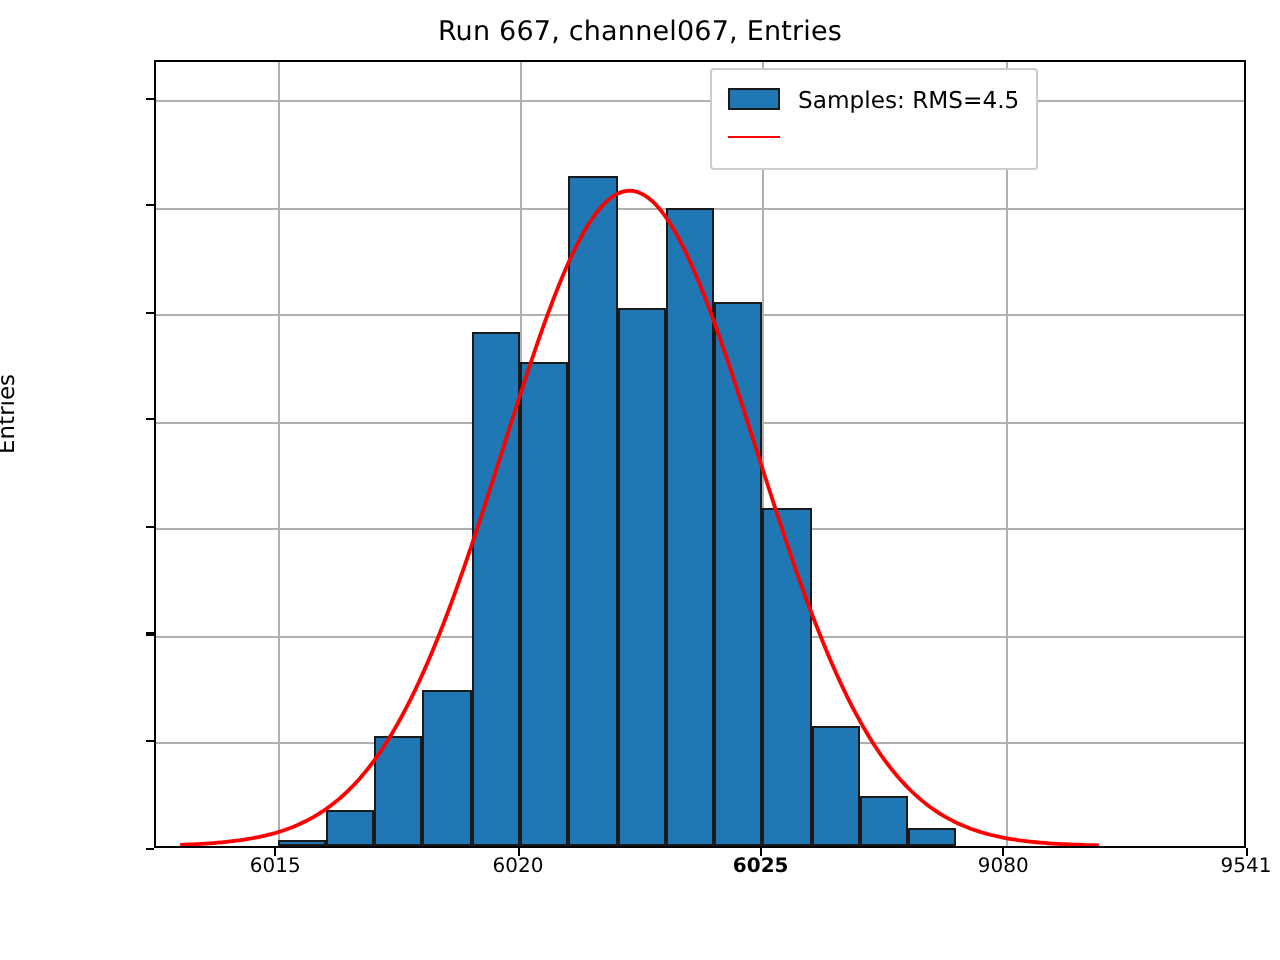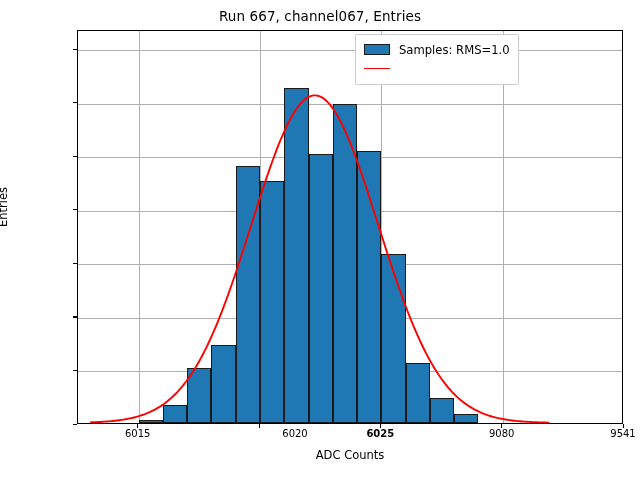--- a/index.html
+++ b/index.html
@@ -142,36 +142,35 @@
   .mathital { font-style: italic; font-family: "DejaVu Serif", serif; }
 </style>
 </head>
 <body>
 
 <div id="figure">
 
   <div id="chart-title">Run 667, channel067, Entries</div>
 
   <div id="ylabel">Entries</div>
-  <div id="xlabel">ADC Counts</div>
 
   <div id="yticks-container">
       <div class="ytick-mark" style="top: 423.5px; left: 73px;"></div>
       <div class="ytick-mark" style="top: 369.97px; left: 73px;"></div>
       <div class="ytick-mark" style="top: 316.43px; left: 73px;"></div>
       <div class="ytick-mark" style="top: 262.9px; left: 73px;"></div>
       <div class="ytick-mark" style="top: 209.37px; left: 73px;"></div>
       <div class="ytick-mark" style="top: 155.84px; left: 73px;"></div>
       <div class="ytick-mark" style="top: 102.3px; left: 73px;"></div>
       <div class="ytick-mark" style="top: 48.77px; left: 73px;"></div>
     </div>
   <div id="xticks-container">
       <div class="xtick-label" style="left: 137.67px;">6015</div>
       <div class="xtick-mark" style="left: 137.17px;"></div>
-      <div class="xtick-label" style="left: 259px; margin-left: 36px;">6020</div>
+      <div class="xtick-label" style="left: 259px;">6020</div>
       <div class="xtick-mark" style="left: 258.5px;"></div>
       <div class="xtick-label" style="left: 380.33px; font-weight: bold;">6025</div>
       <div class="xtick-mark" style="left: 379.83px;"></div>
       <div class="xtick-label" style="left: 501.67px;">9080</div>
       <div class="xtick-mark" style="left: 501.17px;"></div>
       <div class="xtick-label" style="left: 623px;">9541</div>
       <div class="xtick-mark" style="left: 622.5px;"></div>
     </div>
 
   <div id="plot-area">
@@ -205,20 +204,20 @@
         <div class="hist-bar" style="left: 376.13px; width: 24.27px; height: 8.57px; background: rgb(31, 119, 180); border-color: rgb(26, 26, 26);"></div>
       </div>
     <svg id="curve-layer" viewBox="0 0 546 394" preserveAspectRatio="none">
       <path id="fit-path" fill="none" stroke="#ff0000" stroke-width="1.9" vector-effect="non-scaling-stroke" d="M12.13,393.40L14.23,393.32L16.32,393.24L18.42,393.15L20.52,393.05L22.61,392.93L24.71,392.81L26.80,392.67L28.90,392.52L31.00,392.35L33.09,392.16L35.19,391.96L37.28,391.73L39.38,391.48L41.47,391.21L43.57,390.91L45.67,390.59L47.76,390.23L49.86,389.84L51.95,389.42L54.05,388.96L56.14,388.45L58.24,387.91L60.34,387.32L62.43,386.68L64.53,385.98L66.62,385.23L68.72,384.42L70.81,383.55L72.91,382.61L75.01,381.60L77.10,380.51L79.20,379.35L81.29,378.10L83.39,376.76L85.48,375.33L87.58,373.81L89.68,372.18L91.77,370.45L93.87,368.61L95.96,366.66L98.06,364.58L100.16,362.39L102.25,360.07L104.35,357.61L106.44,355.02L108.54,352.30L110.63,349.43L112.73,346.41L114.83,343.25L116.92,339.93L119.02,336.46L121.11,332.84L123.21,329.06L125.30,325.11L127.40,321.01L129.50,316.75L131.59,312.33L133.69,307.75L135.78,303.01L137.88,298.12L139.97,293.07L142.07,287.87L144.17,282.53L146.26,277.05L148.36,271.42L150.45,265.67L152.55,259.80L154.64,253.81L156.74,247.71L158.84,241.51L160.93,235.22L163.03,228.85L165.12,222.42L167.22,215.93L169.32,209.39L171.41,202.82L173.51,196.23L175.60,189.64L177.70,183.06L179.79,176.51L181.89,169.99L183.99,163.53L186.08,157.14L188.18,150.84L190.27,144.65L192.37,138.57L194.46,132.63L196.56,126.85L198.66,121.23L200.75,115.80L202.85,110.57L204.94,105.56L207.04,100.77L209.13,96.24L211.23,91.96L213.33,87.95L215.42,84.22L217.52,80.80L219.61,77.68L221.71,74.87L223.80,72.39L225.90,70.25L228.00,68.45L230.09,66.99L232.19,65.88L234.28,65.13L236.38,64.73L238.48,64.70L240.57,65.02L242.67,65.70L244.76,66.73L246.86,68.12L248.95,69.85L251.05,71.92L253.15,74.33L255.24,77.07L257.34,80.13L259.43,83.49L261.53,87.16L263.62,91.11L265.72,95.33L267.82,99.82L269.91,104.55L272.01,109.52L274.10,114.71L276.20,120.10L278.29,125.68L280.39,131.43L282.49,137.34L284.58,143.38L286.68,149.56L288.77,155.84L290.87,162.21L292.96,168.65L295.06,175.16L297.16,181.71L299.25,188.28L301.35,194.87L303.44,201.46L305.54,208.04L307.64,214.58L309.73,221.08L311.83,227.53L313.92,233.91L316.02,240.22L318.11,246.44L320.21,252.56L322.31,258.57L324.40,264.47L326.50,270.25L328.59,275.90L330.69,281.41L332.78,286.78L334.88,292.01L336.98,297.09L339.07,302.01L341.17,306.78L343.26,311.40L345.36,315.85L347.45,320.15L349.55,324.28L351.65,328.25L353.74,332.07L355.84,335.73L357.93,339.23L360.03,342.58L362.12,345.77L364.22,348.82L366.32,351.72L368.41,354.47L370.51,357.09L372.60,359.57L374.70,361.92L376.80,364.14L378.89,366.24L380.99,368.22L383.08,370.08L385.18,371.83L387.27,373.48L389.37,375.03L391.47,376.48L393.56,377.83L395.66,379.10L397.75,380.28L399.85,381.38L401.94,382.41L404.04,383.36L406.14,384.25L408.23,385.07L410.33,385.83L412.42,386.54L414.52,387.19L416.61,387.79L418.71,388.35L420.81,388.86L422.90,389.33L425.00,389.76L427.09,390.15L429.19,390.52L431.28,390.85L433.38,391.15L435.48,391.43L437.57,391.68L439.67,391.91L441.76,392.12L443.86,392.31L445.96,392.48L448.05,392.64L450.15,392.78L452.24,392.91L454.34,393.02L456.43,393.13L458.53,393.22L460.63,393.31L462.72,393.38L464.82,393.45L466.91,393.51L469.01,393.57L471.10,393.62L473.20,393.66"></path>
     </svg>
   </div>
 
   <div id="legend">
     <div class="legend-row">
       <span class="legend-swatch-patch"></span>
-      <span class="legend-text">Samples: RMS=1.0</span>
+      <span class="legend-text">Samples: RMS=4.5</span>
     </div>
     <div class="legend-row">
       <span class="legend-swatch-line"></span>
     </div>
   </div>
 
 </div>
 
 </body></html>

